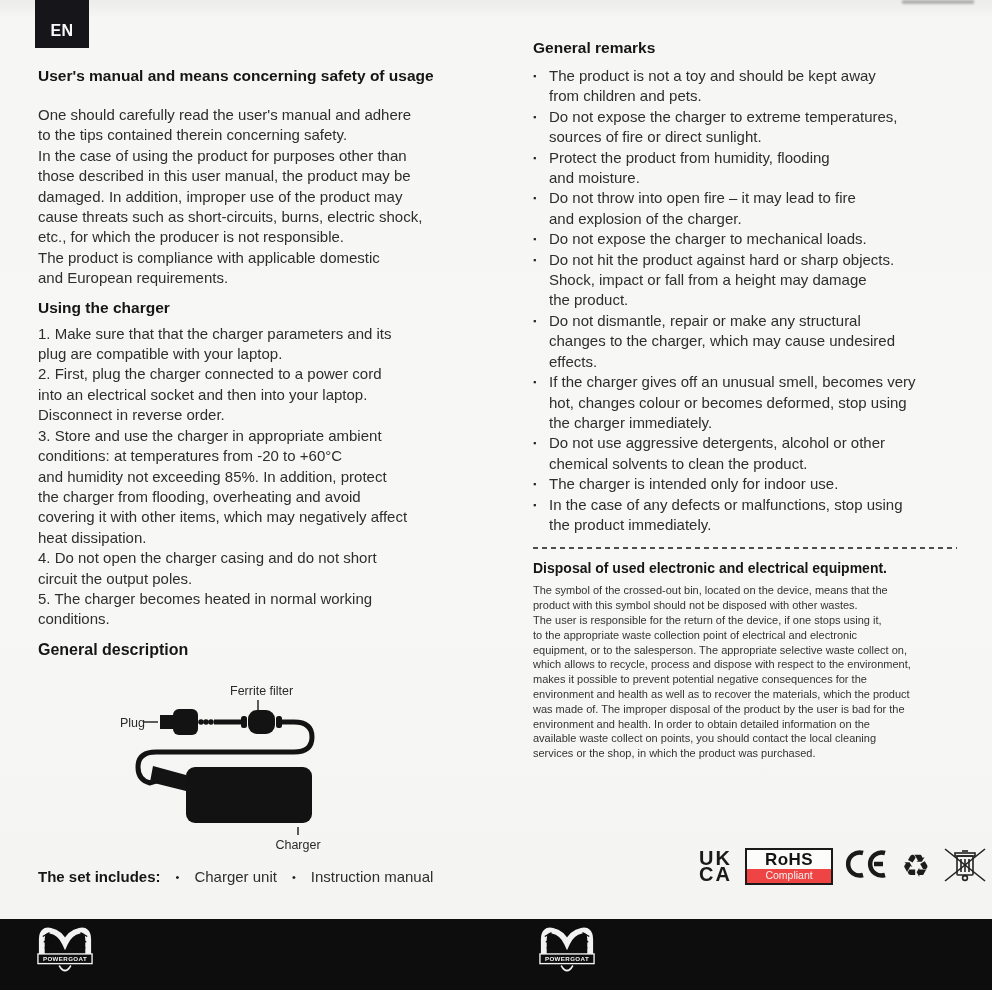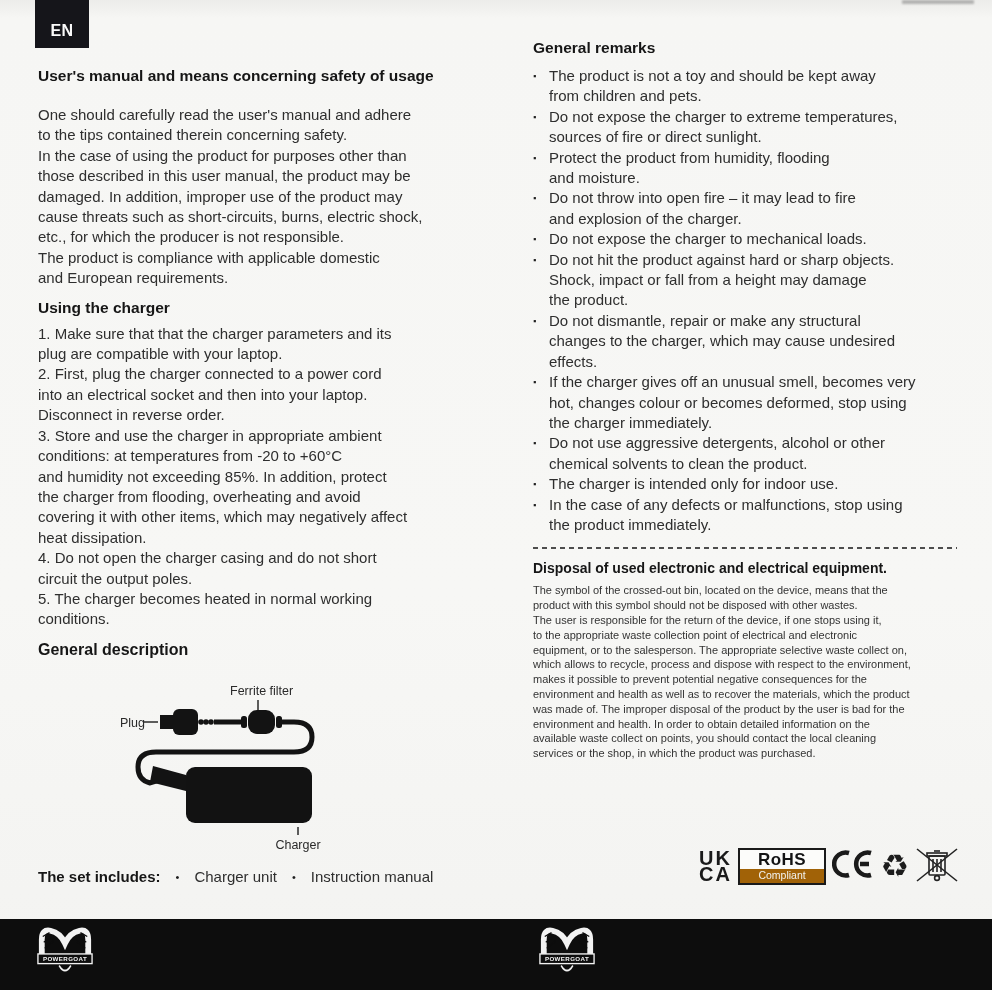--- a/index.html
+++ b/index.html
@@ -31,25 +31,25 @@
   .set-line .lbl{font-weight:bold;color:#161616;}
   .set-line .dot{font-size:11px;position:relative;top:-1px;color:#1d1d1d;}
   .bullets{margin:8px 0 0 0;padding:0;list-style:none;}
   .bullets li{display:flex;margin:0;padding:0;}
   .bullets .mk{width:16px;flex:0 0 16px;font-size:9px;line-height:20.4px;color:#1d1d1d;}
   .bullets .tx{white-space:pre;font-size:15px;line-height:20.4px;}
   .dashes{height:2px;margin-top:12px;width:424px;
     background:repeating-linear-gradient(90deg,#4d4d4d 0 5px,transparent 5px 9px);}
   .h-disposal{margin-top:12px;font-size:14px;line-height:15px;}
   .disposal-text{margin-top:7px;font-size:11px;line-height:14.8px;white-space:pre;color:#333;}
-  .marks-row{position:absolute;left:699px;top:847px;display:flex;align-items:center;gap:6px;}
+  .marks-row{position:absolute;left:699px;top:847px;display:flex;align-items:center;gap:13px;}
   .ukca{font-weight:bold;font-size:20px;line-height:16.5px;letter-spacing:2px;color:#1a1a1a;text-align:left;}
   .rohs{border:2.5px solid #1a1a1a;background:#fcfcfa;text-align:center;}
   .rohs .t{font-weight:bold;font-size:17px;line-height:19px;padding:0 18px;color:#141414;letter-spacing:.5px;}
-  .rohs .s{background:#a16207;color:#f3f3f0;font-size:10.5px;line-height:13px;padding:0 4px 1px;}
+  .rohs .s{background:#ef4444;color:#f3f3f0;font-size:10.5px;line-height:13px;padding:0 4px 1px;}
   .ce-wrap{position:relative;}
   .sr{position:absolute;opacity:0;pointer-events:none;font-size:1px;}
   .recycle{font-family:"DejaVu Sans",sans-serif;font-size:32px;color:#1c1c1c;line-height:32px;}
   .bottom-bar{position:absolute;left:0;top:919px;width:992px;height:71px;background:#0d0d0d;}
   .goat{position:absolute;top:5px;}
   .goat-1{left:36px;}
   .goat-2{left:538px;}
 </style>
 </head>
 <body>

